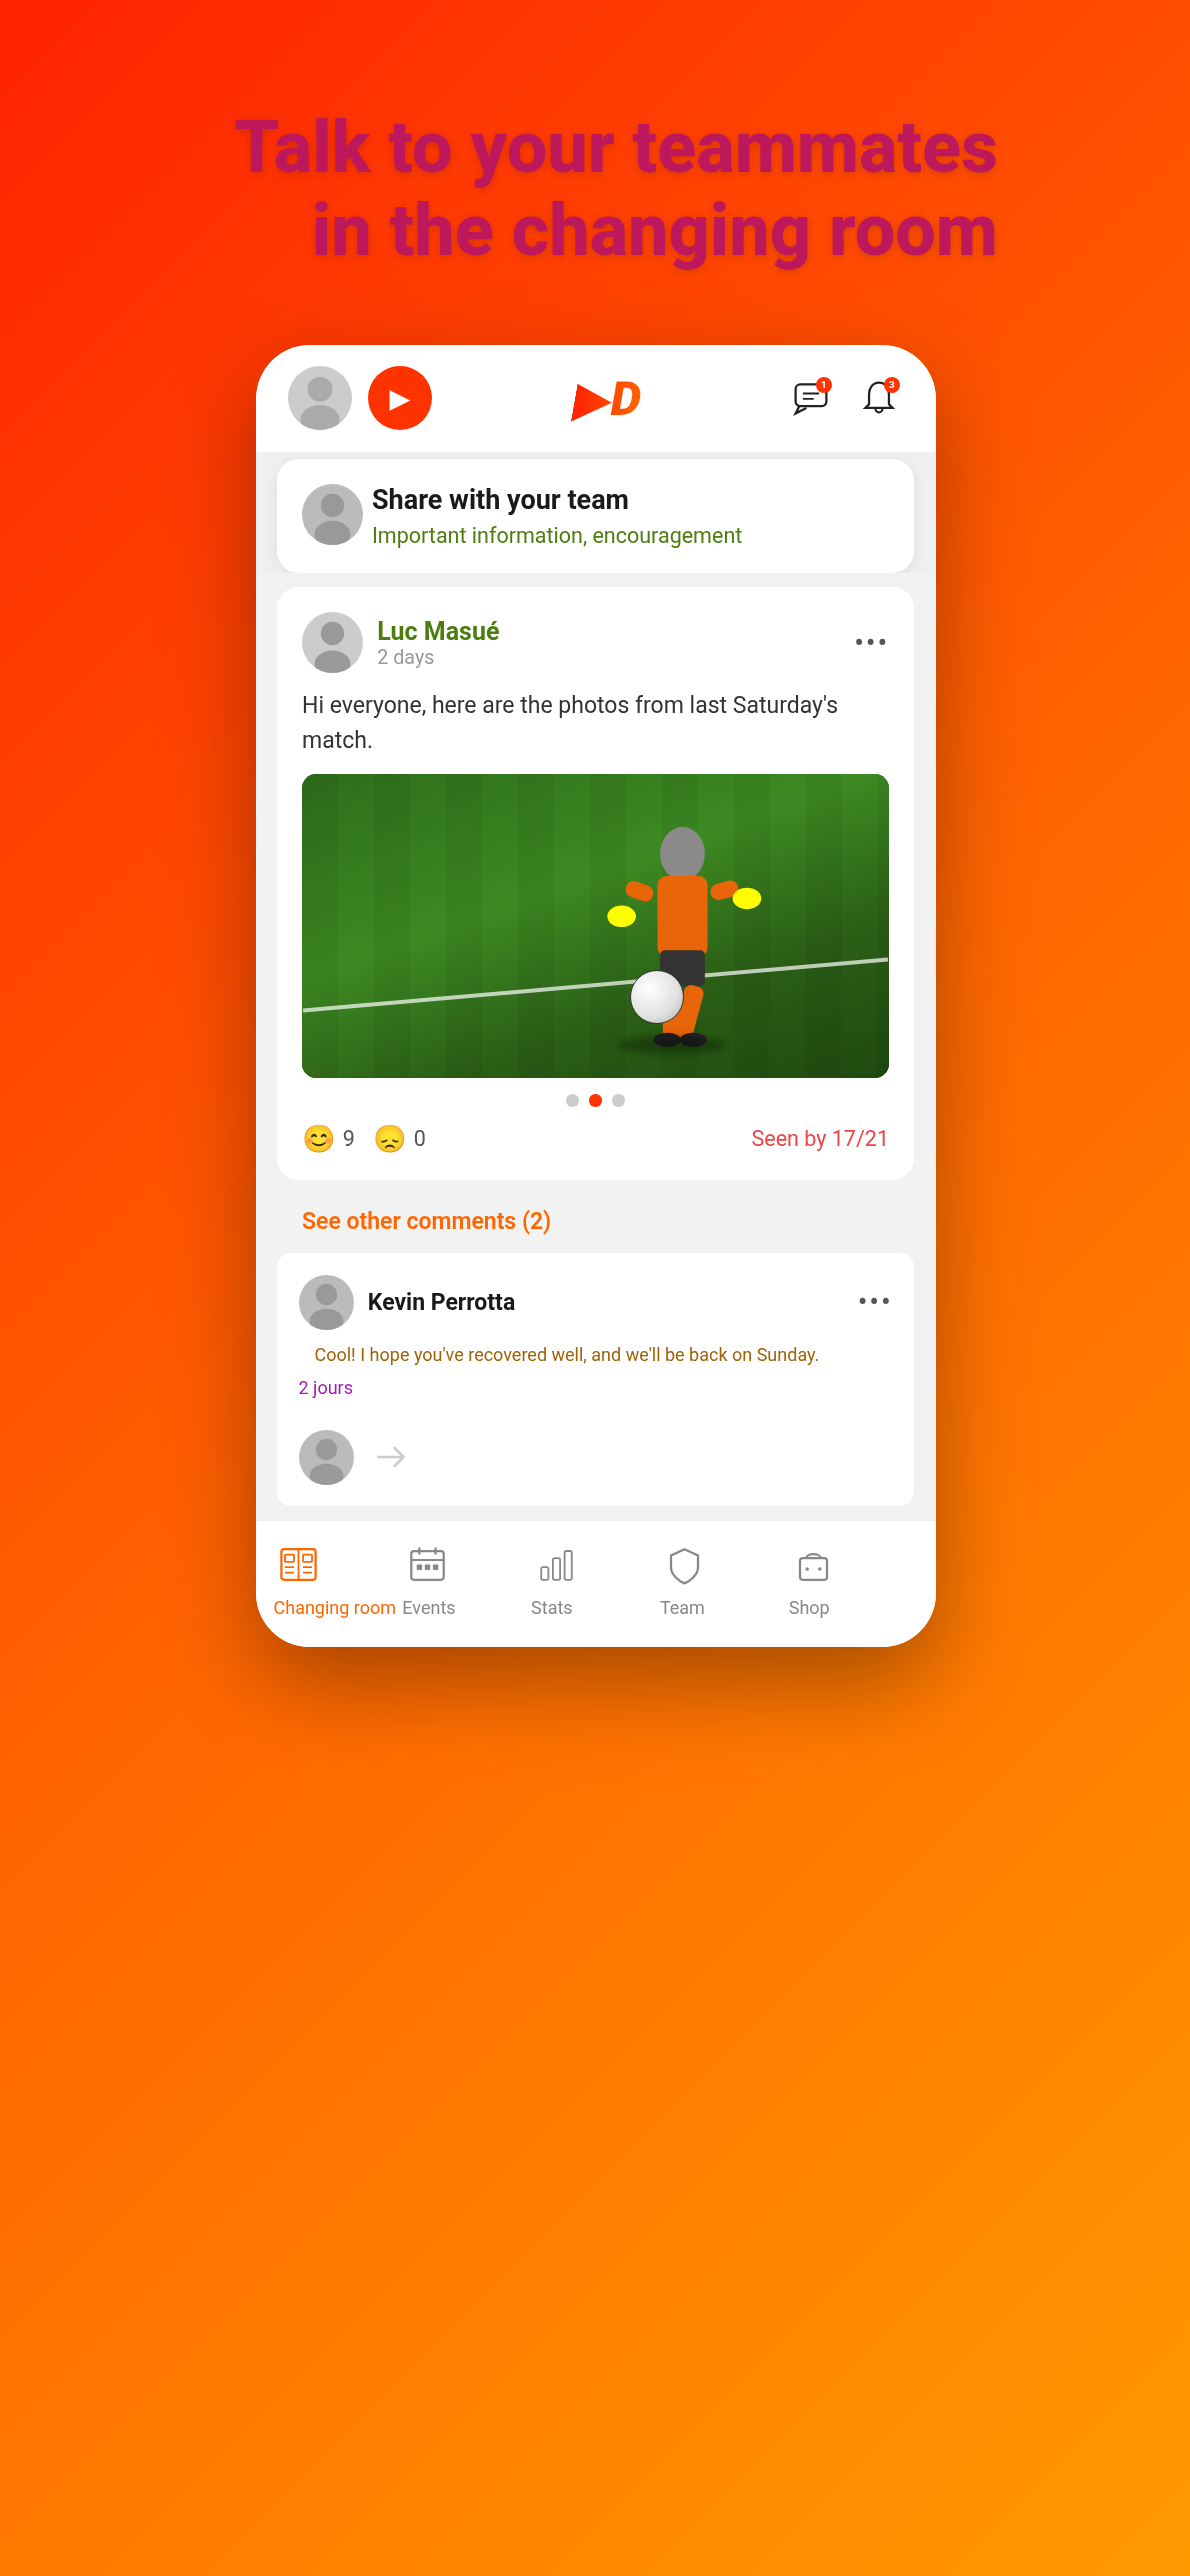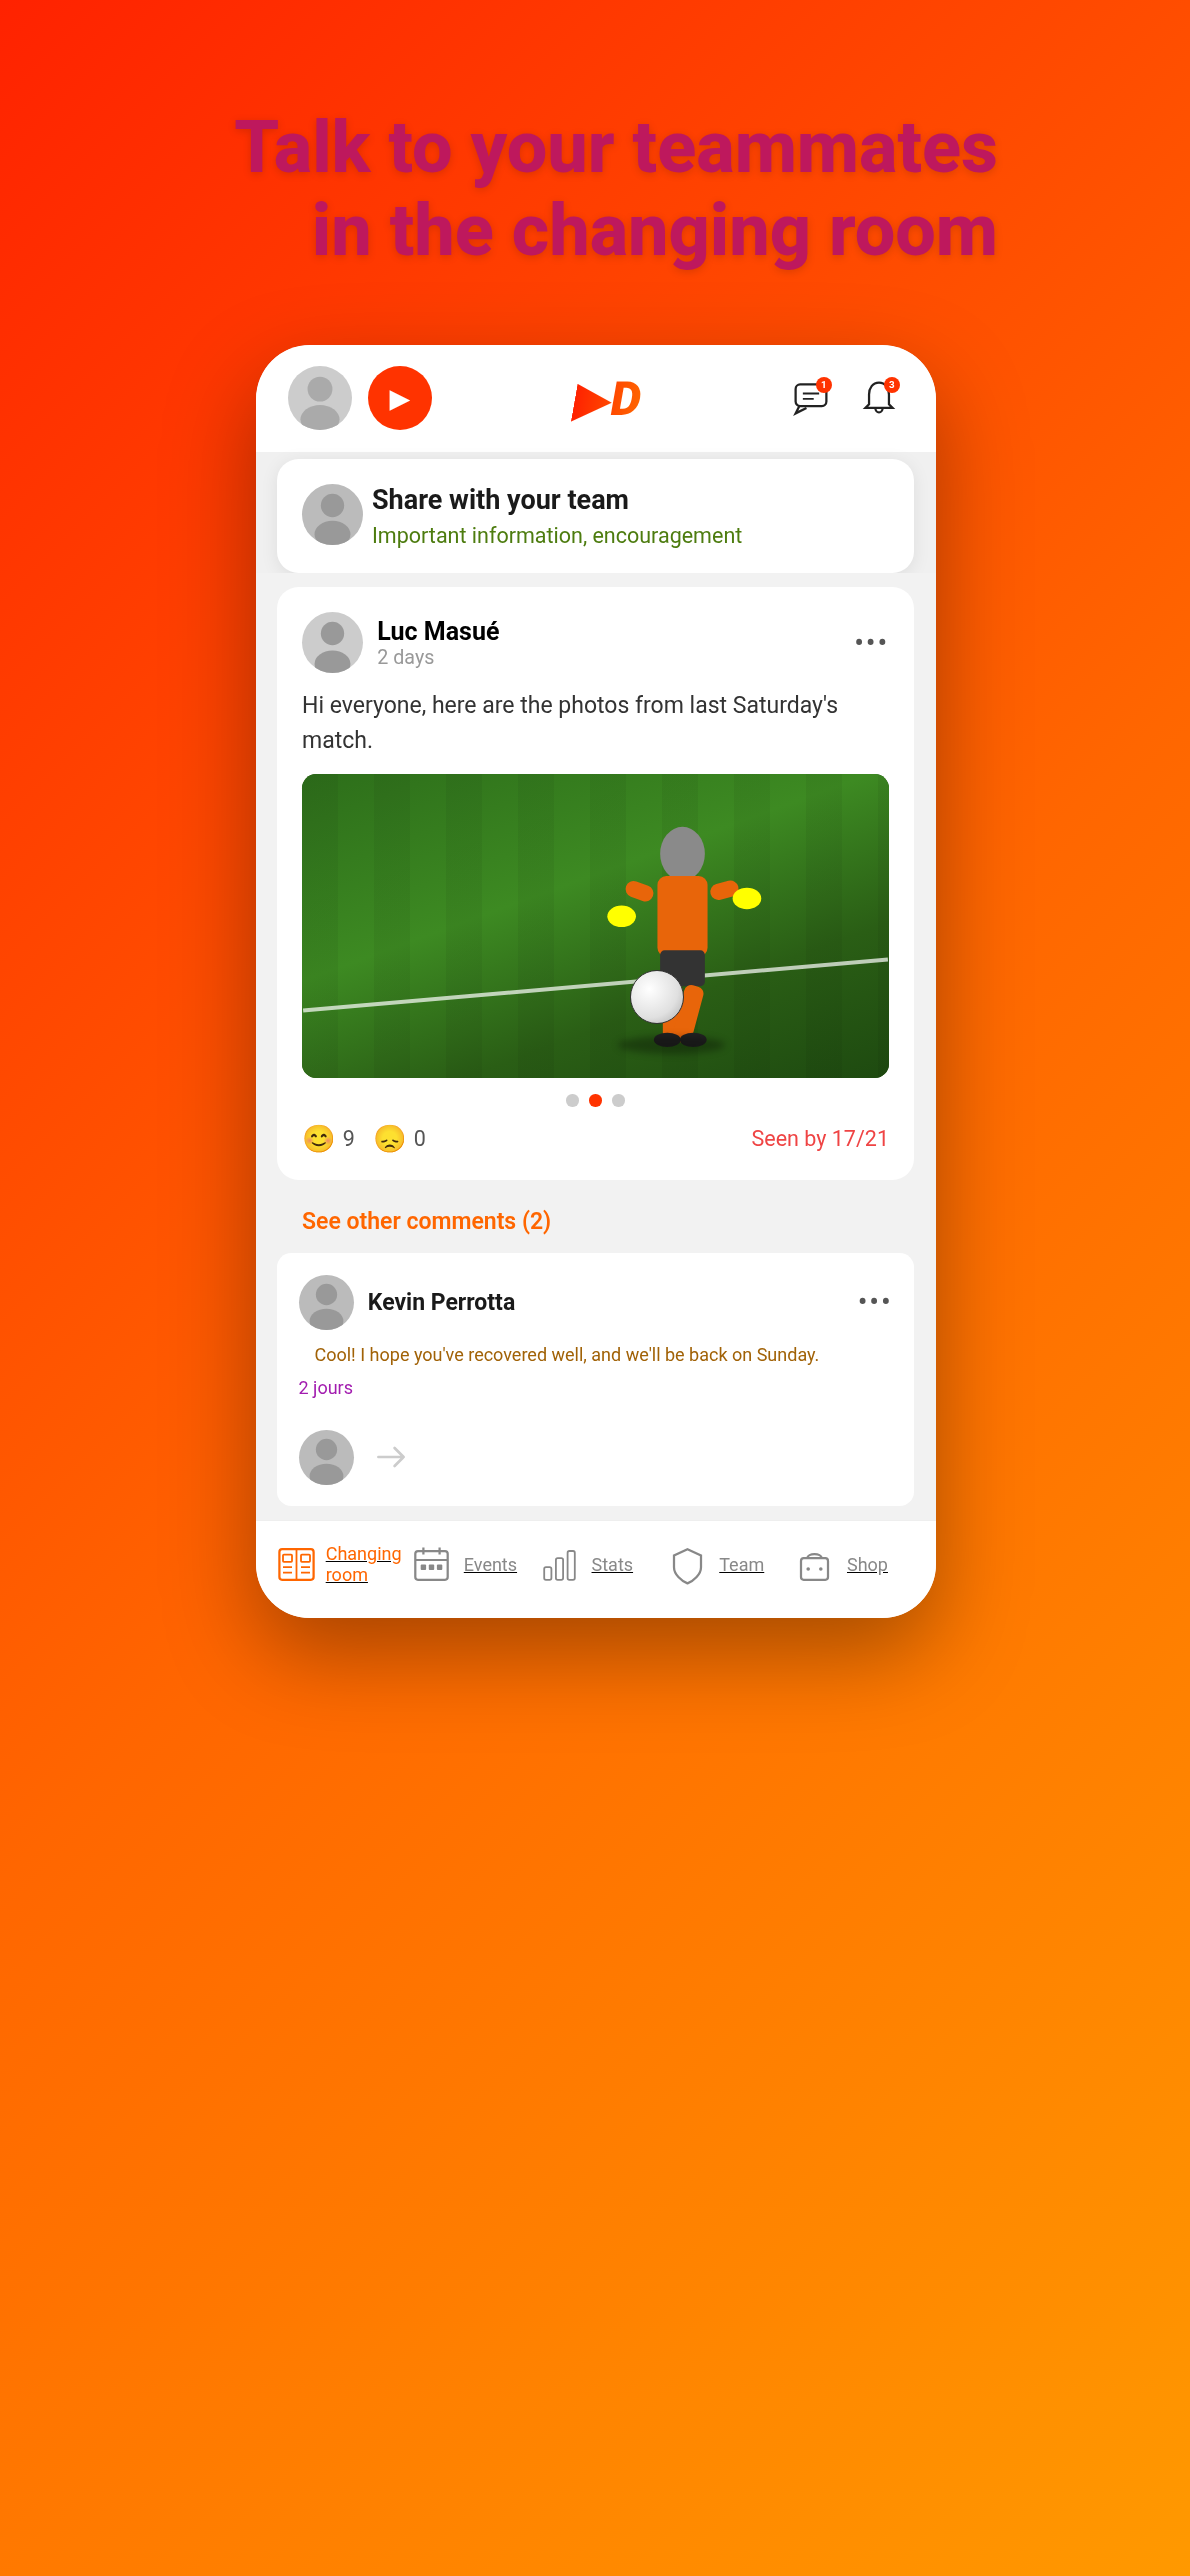--- a/index.html
+++ b/index.html
@@ -186,21 +186,21 @@
       height: 61px;
       border-radius: 50%;
       background: #ccc;
       overflow: hidden;
       flex-shrink: 0;
     }
     .post-user-info {}
     .post-username {
       font-size: 25px;
       font-weight: 700;
-      color: #000000;
+      color: #4d7c0f;
     }
     .post-time {
       font-size: 19.7px;
       color: #999;
     }
     .post-menu {
       font-size: 29px;
       color: #555;
       cursor: pointer;
       letter-spacing: 1.8px;
@@ -378,26 +378,24 @@
     .bottom-nav {
       background: white;
       display: flex;
       align-items: center;
       justify-content: space-around;
       padding: 18px 18px 29px;
       border-top: 0.9px solid #eee;
     }
     .nav-item {
       display: flex;
-      flex-direction: row;
-      align-items: center;
+      flex-direction: column;
       gap: 7.2px;
       cursor: pointer;
       flex: 1;
-      text-decoration: underline;
     }
     .nav-icon {
       width: 50px;
       height: 50px;
       display: flex;
       align-items: center;
       justify-content: center;
     }
     .nav-label {
       font-size: 18px;

